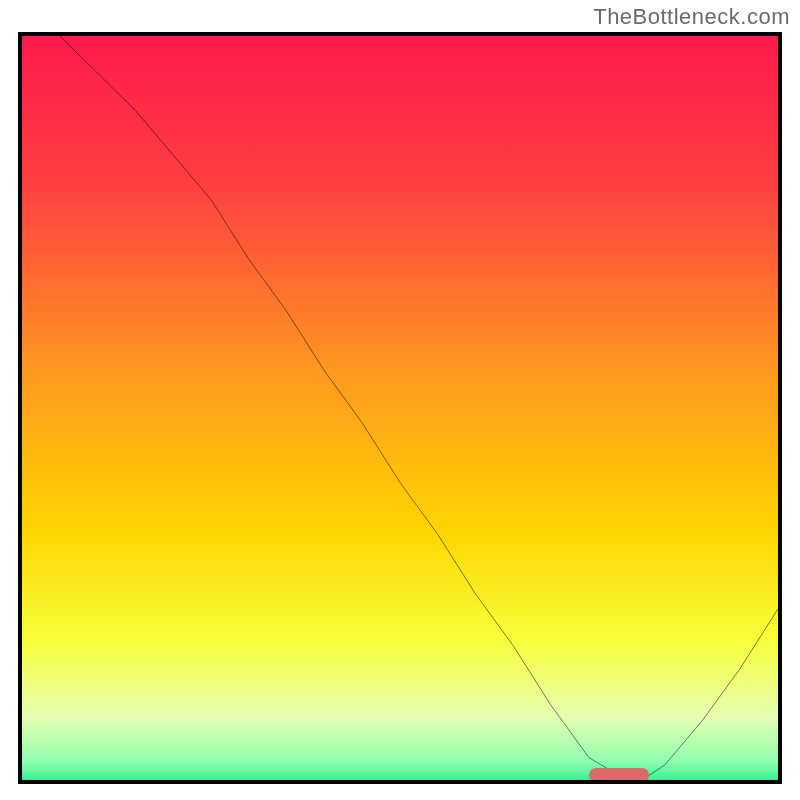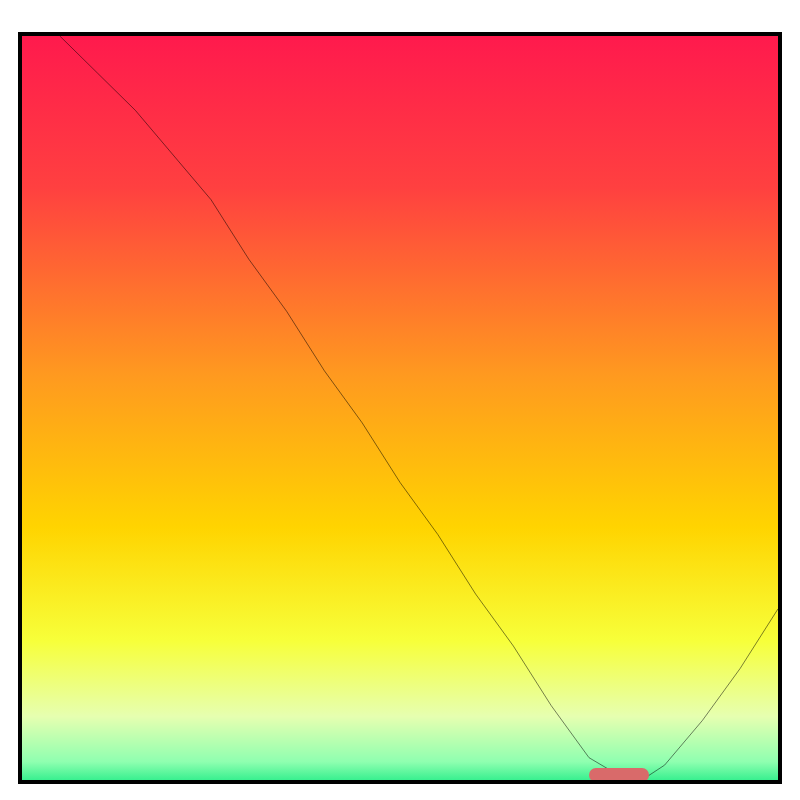--- a/index.html
+++ b/index.html
@@ -49,20 +49,21 @@
     height: 14px;
     border-radius: 7px;
     background: #d96a6a;
   }
 </style>
 </head>
 <body>
 
 <div class="chart-wrap">
 
+  <div class="watermark">TheBottleneck.com</div>
 
   <div class="plot-area">
     <svg class="gradient-bg" viewBox="0 0 100 100" preserveAspectRatio="none">
       <defs>
         <linearGradient id="bgGrad" x1="0" y1="0" x2="0" y2="1">
             <stop offset="0%" stop-color="#ff1a4d"></stop>
             <stop offset="20%" stop-color="#ff4040"></stop>
             <stop offset="45%" stop-color="#ff9a1f"></stop>
             <stop offset="65%" stop-color="#ffd400"></stop>
             <stop offset="80%" stop-color="#f7ff3a"></stop>

